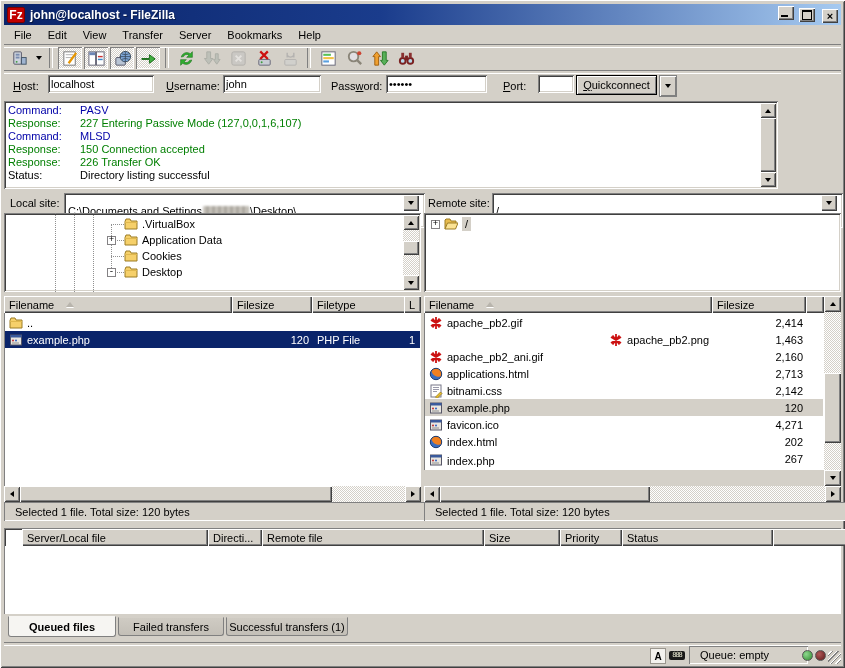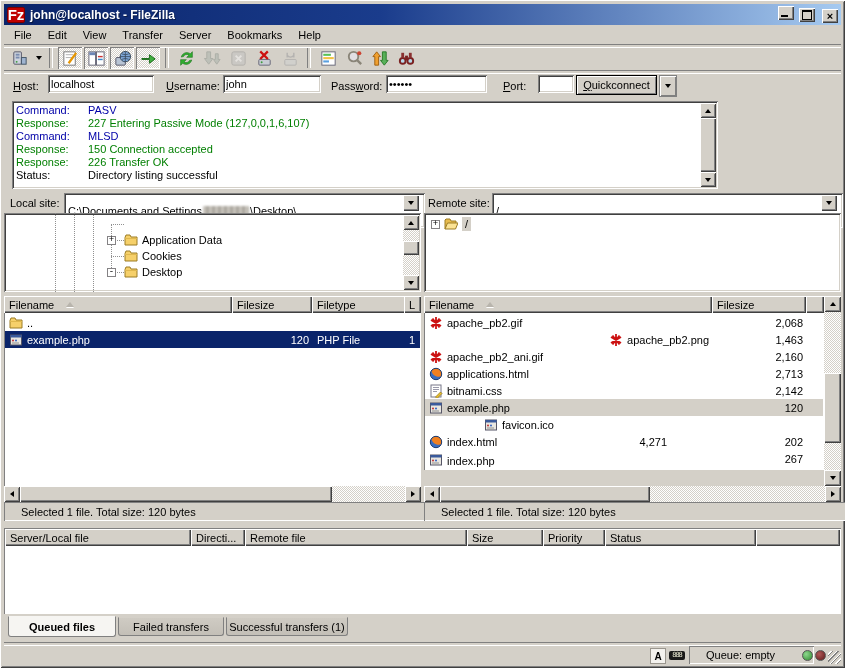--- a/index.html
+++ b/index.html
@@ -5,21 +5,21 @@
   html,body{margin:0;padding:0;background:#3a6ea5;}
   #win{position:relative;width:845px;height:668px;background:#d4d0c8;
        font-family:"Liberation Sans",sans-serif;font-size:11px;color:#000;
        box-shadow:inset 1px 1px 0 #fff, inset -1px -1px 0 #404040, inset 2px 2px 0 #d4d0c8, inset -2px -2px 0 #808080;
        overflow:hidden;}
   .abs{position:absolute;}
   
   .titlebar{position:absolute;left:4px;top:4px;right:4px;height:21px;
     background:linear-gradient(to right,#0a246a,#1a3c8c 45%,#a6caf0);
     display:flex;align-items:center;padding:0 3px;}
-  .fz-logo{width:16px;height:14px;background:#c00000;color:#fff;font-weight:bold;font-size:15px;
+  .fz-logo{width:16px;height:14px;background:#c00000;color:#fff;font-weight:bold;font-size:12px;
     display:inline-flex;align-items:center;justify-content:center;border:1px solid #7a0000;border-radius:2px;}
   .title-text{color:#fff;font-weight:bold;font-size:12px;margin-left:5px;flex:1;
     text-shadow:1px 1px 0 rgba(0,0,0,.4);white-space:nowrap;}
   .wbtn{width:16px;height:14px;background:#d4d0c8;display:inline-flex;align-items:center;justify-content:center;
     box-shadow:inset 1px 1px 0 #fff, inset -1px -1px 0 #404040, inset -2px -2px 0 #808080;margin-left:2px;position:relative;}
   .wbtn.gap{margin-left:4px;}
   .glyph-min{position:absolute;left:3px;bottom:3px;width:7px;height:2px;background:#000;}
   .glyph-max{width:8px;height:7px;border:1px solid #000;border-top:2px solid #000;}
   .glyph-x{font-size:11px;font-weight:bold;line-height:10px;}
   .menubar{position:absolute;left:4px;top:25px;right:4px;height:19px;display:flex;align-items:center;padding-left:2px;}
@@ -38,21 +38,21 @@
   .field{position:absolute;top:75px;height:18px;border:none;background:#fff;padding:0 3px;
     font-family:"Liberation Sans",sans-serif;font-size:11px;
     box-shadow:inset 1px 1px 0 #808080, inset -1px -1px 0 #fff, inset 2px 2px 0 #404040, inset -2px -2px 0 #d4d0c8;}
   .qbtn{position:absolute;top:75px;height:20px;background:#d4d0c8;border:1px solid #000;
     box-shadow:inset 1px 1px 0 #fff, inset -1px -1px 0 #808080;
     font-family:"Liberation Sans",sans-serif;font-size:11px;text-align:center;}
   
   .sunken{background:#fff;
     box-shadow:inset 1px 1px 0 #808080, inset -1px -1px 0 #fff, inset 2px 2px 0 #404040, inset -2px -2px 0 #d4d0c8;}
   .statusline{background:#d4d0c8;box-shadow:inset 1px 1px 0 #808080, inset -1px -1px 0 #fff;
-    display:flex;align-items:center;padding-left:17px;}
+    display:flex;align-items:center;padding-left:11px;}
   
   .log-line{display:flex;line-height:13px;white-space:nowrap;}
   .log-label{width:72px;flex:none;}
   .k-command{color:#0000a8;}
   .k-response{color:#007f00;}
   .k-status{color:#000;}
   
   .combo{position:absolute;height:35px;background:#fff;
     box-shadow:inset 1px 1px 0 #808080, inset -1px -1px 0 #fff, inset 2px 2px 0 #404040, inset -2px -2px 0 #d4d0c8;
     display:flex;align-items:center;padding-left:4px;white-space:nowrap;overflow:hidden;}
@@ -250,21 +250,21 @@
     <span class="qlabel" style="left:331px">Pass<u>w</u>ord:</span>
     <input class="field" style="left: 386px; width: 95px;" value="••••••">
     <span class="qlabel" style="left:503px"><u>P</u>ort:</span>
     <input class="field" style="left: 538px; width: 30px;" value="">
     <button class="qbtn" style="left:576px;width:81px"><u>Q</u>uickconnect</button>
     <span class="qbtn" style="left:659px;width:16px;border-color:#808080;display:flex;align-items:center;justify-content:center">
         <span class="tri-down"></span>
       </span>
   </div>
 
-  <div class="sunken abs" style="left:12px;top:101px;width:706px;height:88px">
+  <div class="sunken abs" style="left:4px;top:101px;width:774px;height:88px">
     <div id="loglines" class="abs" style="left:4px;top:3px;right:20px;bottom:3px;overflow:hidden">
         <div class="log-line k-command">
           <span class="log-label">Command:</span>
           <span class="log-text">PASV</span>
         </div>
         <div class="log-line k-response">
           <span class="log-label">Response:</span>
           <span class="log-text">227 Entering Passive Mode (127,0,0,1,6,107)</span>
         </div>
         <div class="log-line k-command">
@@ -309,20 +309,29 @@
       <span class="tri-down"></span>
     </div>
 
   <div class="sunken abs" style="left:4px;top:213px;width:417px;height:79px">
     <div id="localtree" class="abs" style="left:0;top:0;right:18px;bottom:0;overflow:hidden">
         <div class="dot-v" style="left: 51px; top: 0px; height: 79px;"></div>
         <div class="dot-v" style="left: 70px; top: 0px; height: 79px;"></div>
         <div class="dot-v" style="left: 89px; top: 0px; height: 79px;"></div>
         <div class="dot-v" style="left: 107px; top: 11px; height: 48px;"></div>
         <div class="dot-h" style="left: 107px; top: 11px; width: 13px;"></div>
+        <div class="tree-row" style="left: 120px; top: 3px; right: 0px;">
+          <span class="ficon">
+            <svg viewBox="0 0 14 14">
+              <path d="M1 4.5l1-2.5h4l1 2h6v8H1z" fill="#f6d06a" stroke="#9c7c24"></path>
+              <path d="M1 5.5h12" stroke="#e0b84e"></path>
+            </svg>
+          </span>
+          <span>.VirtualBox</span>
+        </div>
         <div class="dot-h" style="left: 107px; top: 27px; width: 13px;"></div>
         <div class="tgl" style="left: 103px; top: 23px;">+</div>
         <div class="tree-row" style="left: 120px; top: 19px; right: 0px;">
           <span class="ficon">
             <svg viewBox="0 0 14 14">
               <path d="M1 4.5l1-2.5h4l1 2h6v8H1z" fill="#f6d06a" stroke="#9c7c24"></path>
               <path d="M1 5.5h12" stroke="#e0b84e"></path>
             </svg>
           </span>
           <span>Application Data</span>
@@ -468,21 +477,21 @@
         <div class="frow" style="top: 0px;">
           <div class="cell" style="width: 288px; flex: 0 0 auto;">
             <span class="ficon">
               <svg viewBox="0 0 14 14">
                 <path d="M7 1v12M2 4l10 6M12 4L2 10M3.5 2.5l7 9M10.5 2.5l-7 9" stroke="#cc1111" stroke-width="1.8"></path>
               </svg>
             </span>
             <span>apache_pb2.gif</span>
           </div>
           <div class="cell r" style="width: 94px; flex: 0 0 auto;">
-            <span>2,068</span>
+            <span>2,414</span>
           </div>
         </div>
         <div class="frow" style="top: 17px;">
           <div class="cell" style="width: 288px; flex: 0 0 auto; justify-content: flex-end;">
             <span class="ficon">
               <svg viewBox="0 0 14 14">
                 <path d="M7 1v12M2 4l10 6M12 4L2 10M3.5 2.5l7 9M10.5 2.5l-7 9" stroke="#cc1111" stroke-width="1.8"></path>
               </svg>
             </span>
             <span>apache_pb2.png</span>
@@ -544,21 +553,21 @@
                 <circle cx="7" cy="7.5" r="1" fill="#3060c0"></circle>
                 <rect x="3" y="9.5" width="7" height="1" fill="#909090"></rect>
               </svg>
             </span>
             <span>example.php</span>
           </div>
           <div class="cell r" style="width: 94px; flex: 0 0 auto;">
             <span>120</span>
           </div>
         </div>
-        <div class="frow" style="top: 102px; flex-direction: column;">
+        <div class="frow" style="top: 102px;">
           <div class="cell" style="width: 288px; flex: 0 0 auto;">
             <span class="ficon">
               <svg viewBox="0 0 14 14">
                 <rect x="1.5" y="2" width="11" height="10" fill="#e8e6e0" stroke="#556"></rect>
                 <rect x="1.5" y="2" width="11" height="2.5" fill="#3a5a9c"></rect>
                 <circle cx="4" cy="7.5" r="1" fill="#c03030"></circle>
                 <circle cx="7" cy="7.5" r="1" fill="#3060c0"></circle>
                 <rect x="3" y="9.5" width="7" height="1" fill="#909090"></rect>
               </svg>
             </span>
@@ -622,21 +631,21 @@
     <div class="sb-thumb" style="left:16px;top:0;width:210px;height:16px"></div>
     <div class="sb-btn" style="right:0;top:0;width:16px;height:16px">
         <span class="tri-right"></span>
       </div>
   </div>
   <div class="statusline abs" style="left:424px;top:502px;width:417px;height:19px">
     <span>Selected 1 file. Total size: 120 bytes</span>
   </div>
 
   <div class="sunken abs" style="left:4px;top:528px;width:837px;height:86px">
-    <div id="queuehdr" class="abs" style="left:1px;top:1px;right:1px;height:17px">
+    <div id="queuehdr" class="abs" style="left:18px;top:1px;right:1px;height:17px">
         <div class="hdr-cell" style="left: 0px; width: 186px;">
           <span>Server/Local file</span>
         </div>
         <div class="hdr-cell" style="left: 186px; width: 54px;">
           <span>Directi...</span>
         </div>
         <div class="hdr-cell" style="left: 240px; width: 222px; text-align: right;">
           <span>Remote file</span>
         </div>
         <div class="hdr-cell r" style="left: 462px; width: 76px;">

